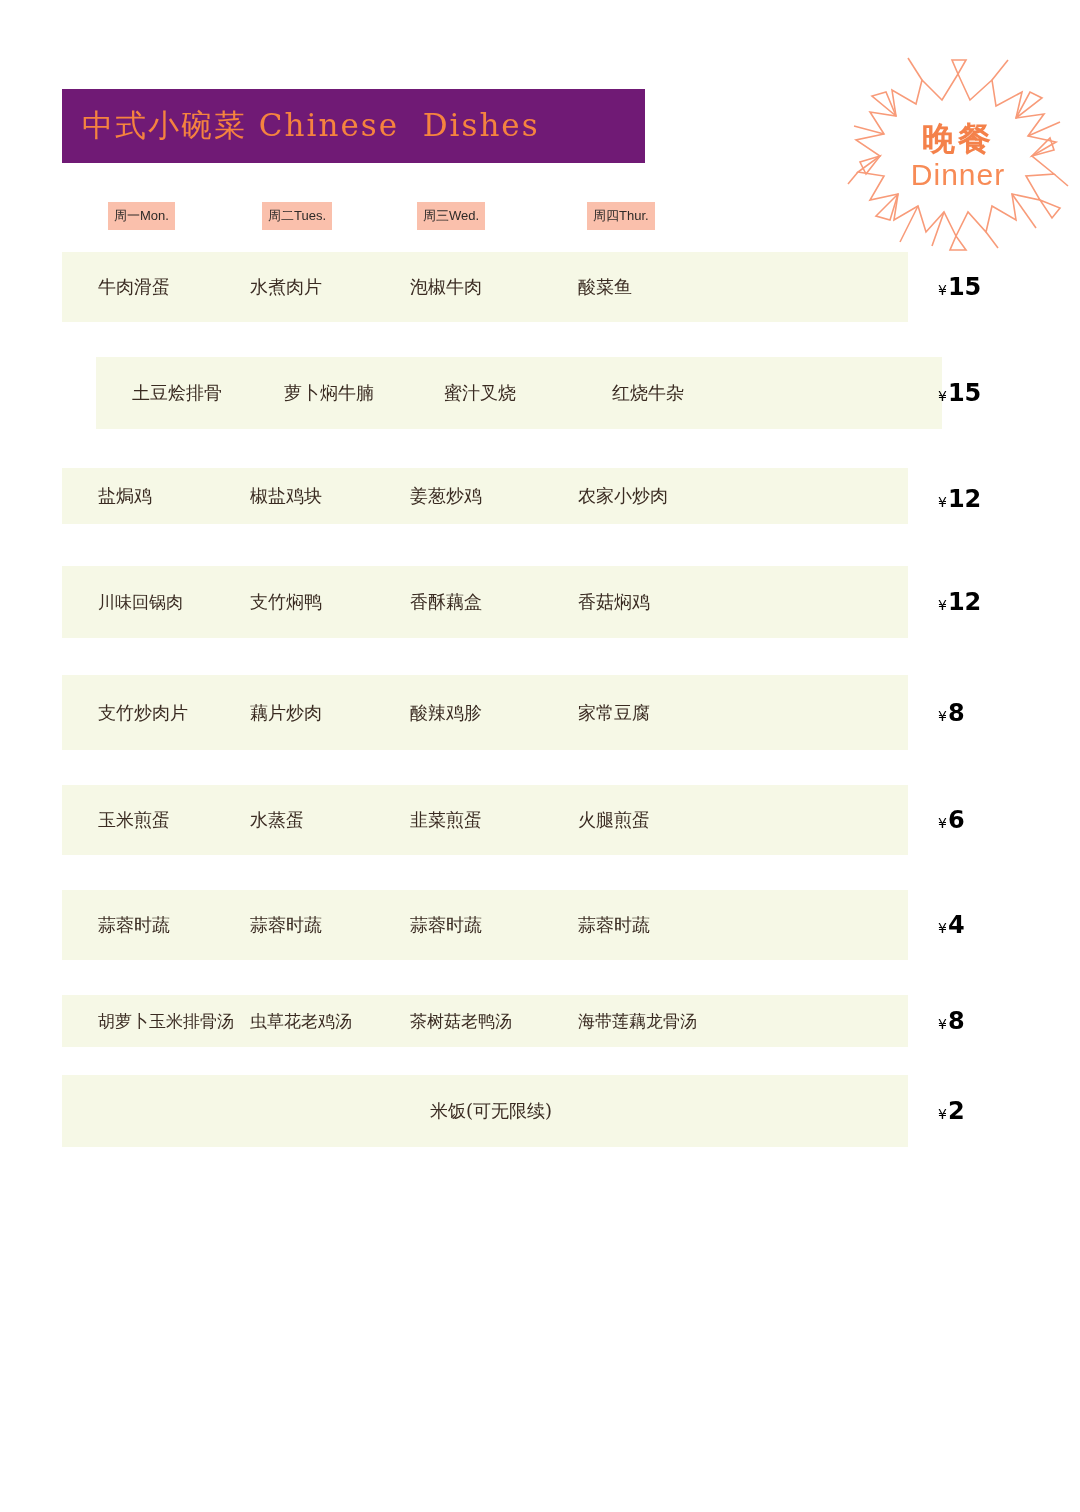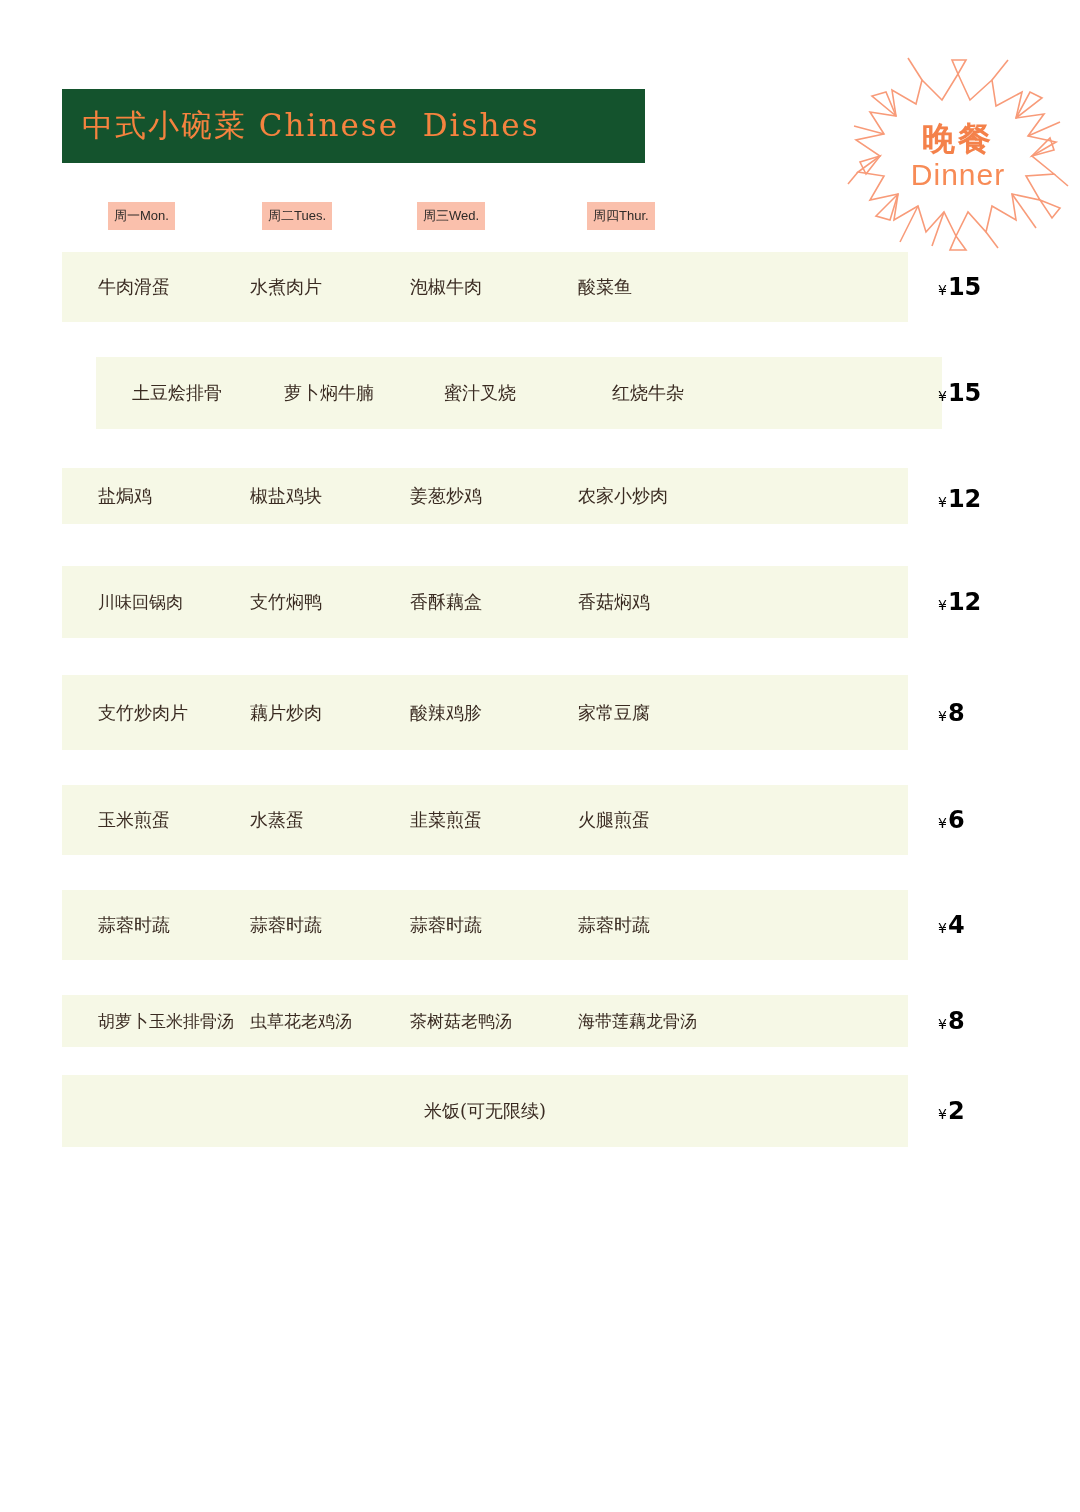--- a/index.html
+++ b/index.html
@@ -15,21 +15,21 @@
     overflow: hidden;
   }
 
   
   #title-band {
     position: absolute;
     left: 62px;
     top: 89px;
     width: 583px;
     height: 74px;
-    background: #14532d;
+    background: #701a75;
     display: flex;
     align-items: center;
   }
   #title-text {
     margin-left: 20px;
     font-size: 31px;
     color: #f5833f;
     letter-spacing: 2px;
     font-family: "DejaVu Serif", "Liberation Serif", serif;
     white-space: pre;
@@ -127,21 +127,21 @@
     font-size: 18px;
     white-space: nowrap;
     font-family: "DejaVu Serif", "Liberation Serif", serif;
   }
   .cell.col0 { left: 36px; }
   .cell.col1 { left: 188px; }
   .cell.col2 { left: 348px; }
   .cell.col3 { left: 516px; }
   .cell.small { font-size: 17px; }
   .cell.center {
-    left: 0;
+    left: 6px;
     width: 846px;
     text-align: center;
   }
   .price {
     position: absolute;
     left: 938px;
     top: 50%;
     transform: translateY(-50%);
     color: #000000;
     font-size: 24px;

